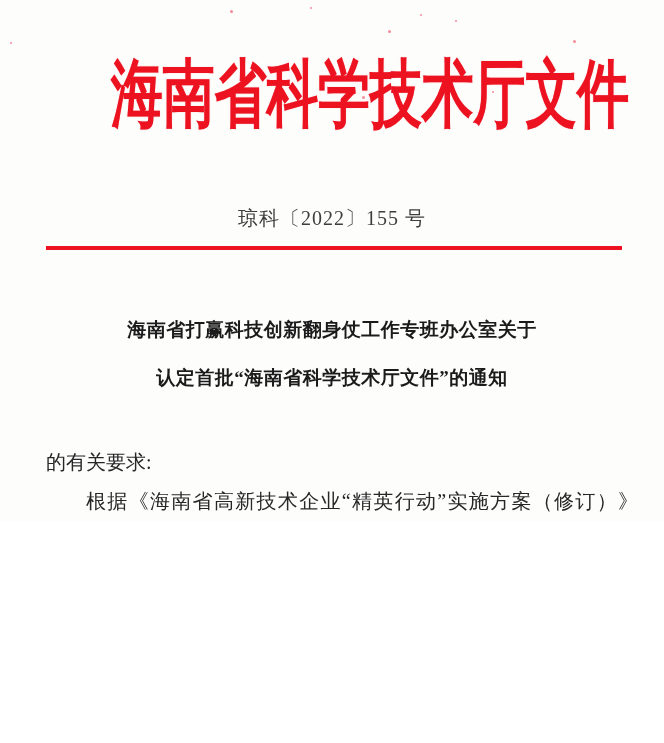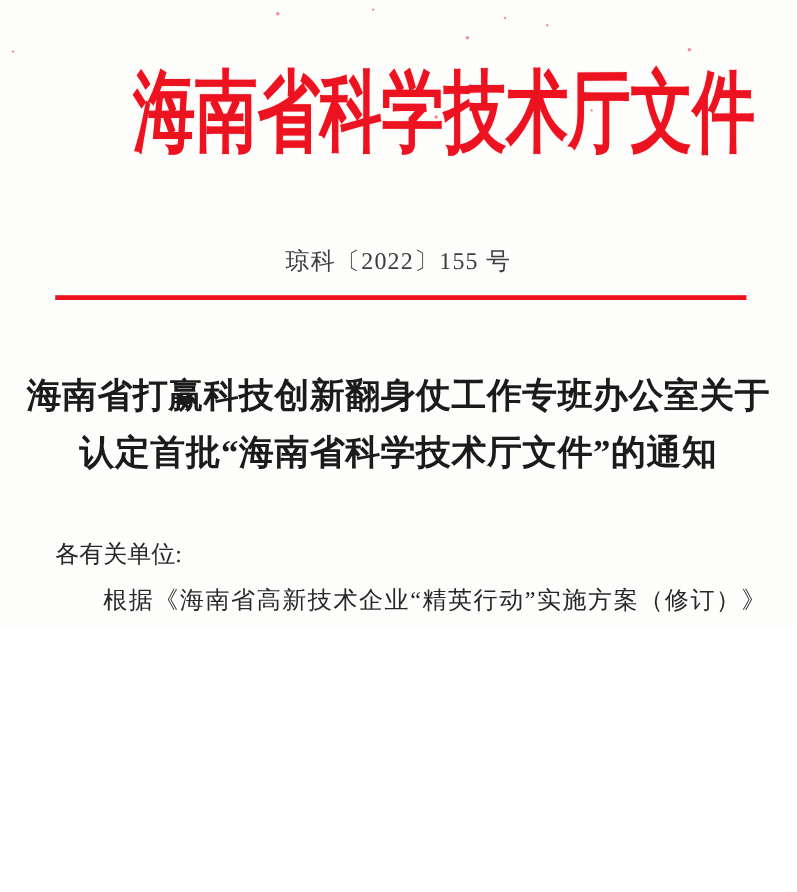--- a/index.html
+++ b/index.html
@@ -53,21 +53,21 @@
     margin:16px 0 0 46px;
     width:576px;
     height:4px;
     background:var(--red);
   }
   .doc-title{
     margin-top:56px;
     text-align:center;
     font-weight:bold;
     color:var(--title-ink);
-    font-size:29px;
+    font-size:19px;
     line-height:48px;
     letter-spacing:0.5px;
   }
   .doc-body{
     margin:41px 26px 0 46px;
     font-size:20px;
     line-height:38.5px;
     color:var(--ink);
     text-align:justify;
   }
@@ -96,17 +96,17 @@
   <div class="doc-number">琼科〔2022〕155 号</div>
 
   <div class="red-divider"></div>
 
   <div class="doc-title">
     <div class="doc-title-line">海南省打赢科技创新翻身仗工作专班办公室关于</div>
     <div class="doc-title-line">认定首批“海南省科学技术厅文件”的通知</div>
   </div>
 
   <div class="doc-body">
-    <p class="salutation">各有关单位:</p>
+    <p class="salutation">的有关要求:</p>
     <p class="paragraph">根据《海南省高新技术企业“精英行动”实施方案（修订）》（琼科〔2022〕177 号）的有关要求，经海南省以超常规手段打赢科技创新翻身仗工作专班 2022 年第二次工作会议审议通过，现批复认定齐鲁制药（海南）有限公司、海南葫芦娃药业集团股份有限公司 2 家企业为“海南省高新技术领军企业”。认定日期自 2022 年 9 月 6 日起，有效期三年。</p>
   </div>
 
 </div>
 
 </body></html>

